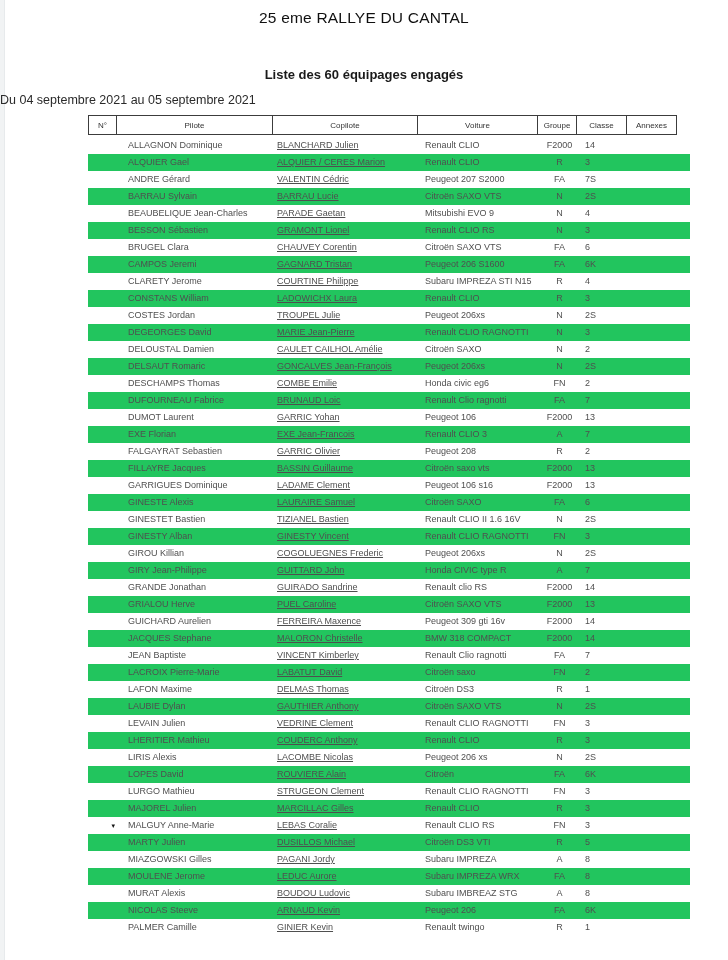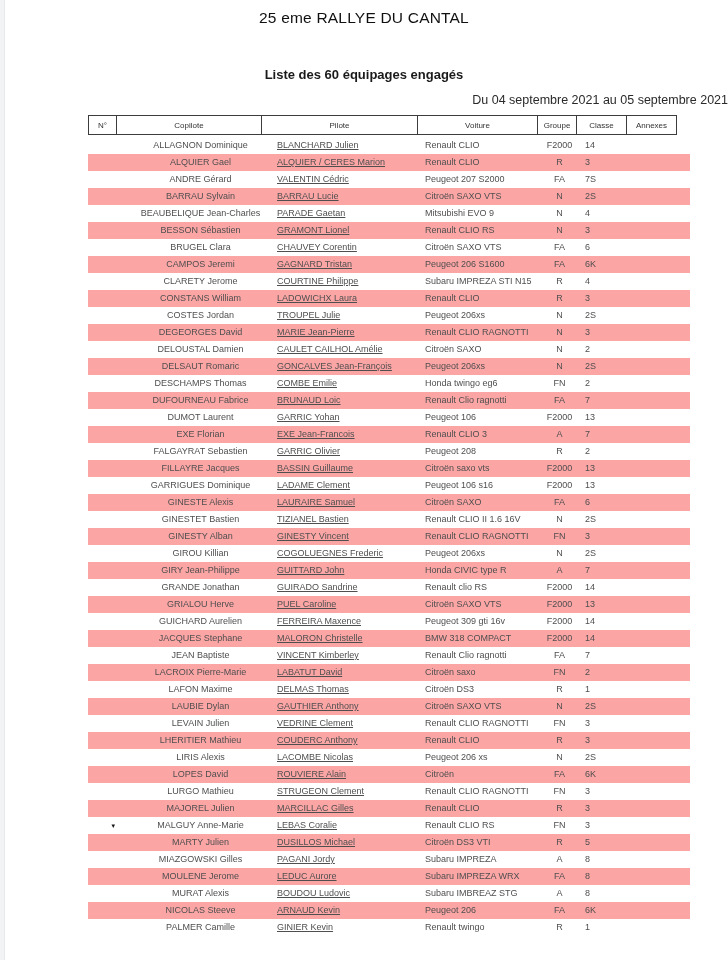--- a/index.html
+++ b/index.html
@@ -18,67 +18,67 @@
     position:absolute;top:9px;left:0;width:100%;
     text-align:center;font-size:15.5px;font-weight:normal;color:#101010;
     letter-spacing:.2px;
   }
   .doc-subtitle{
     position:absolute;top:67px;left:0;width:100%;
     text-align:center;font-size:13px;font-weight:bold;color:#1a1a1a;
   }
   .doc-daterange{
     position:absolute;top:93px;left:0;width:100%;
-    text-align:right;font-size:12.5px;color:#2a2a2a;
+    text-align:left;font-size:12.5px;color:#2a2a2a;
   }
   .entry-table{position:absolute;left:88px;top:115px;}
   .thead{display:flex;height:20px;}
   .th{
     box-sizing:border-box;
     border:1px solid #3c3c3c;
     border-left:none;
     display:flex;align-items:center;justify-content:center;
     font-size:8px;color:#333;background:#fff;
   }
   .th:first-child{border-left:1px solid #3c3c3c;}
   .tbody{position:absolute;left:0;top:22px;width:602px;}
   .tr{display:flex;height:17px;width:602px;align-items:center;}
-  .tr.alt{background:#fca5a5;}
+  .tr.alt{background:#22c55e;}
   .td{
     box-sizing:border-box;font-size:9px;color:#4f4f4f;
     white-space:nowrap;overflow:hidden;line-height:17px;
   }
   .col-num{width:29px;}
   .col-pilote{width:156px;}
   .col-copilote{width:145px;}
   .col-voiture{width:120px;}
   .col-groupe{width:39px;text-align:center;}
   .col-classe{width:50px;}
   .col-annexes{width:50px;}
   .td.col-num{text-align:right;font-size:7px;color:#111;padding-right:2px;}
-  .td.col-pilote{padding-left:11px;text-align:center;}
+  .td.col-pilote{padding-left:11px;}
   .td.col-copilote{padding-left:4px;text-decoration:underline;}
   .td.col-voiture{padding-left:7px;}
   .td.col-groupe{padding-left:4px;}
   .td.col-classe{padding-left:8px;}
 </style>
 </head>
 <body>
 
 <div class="page-edge-left"></div>
 
 <div class="doc-title">25 eme RALLYE DU CANTAL</div>
 <div class="doc-subtitle">Liste des 60 équipages engagés</div>
 <div class="doc-daterange">Du 04 septembre 2021 au 05 septembre 2021</div>
 
 <div class="entry-table">
   <div class="thead">
     <div class="th col-num">N°</div>
+    <div class="th col-pilote">Pilote</div>
     <div class="th col-copilote">Copilote</div>
-    <div class="th col-pilote">Pilote</div>
     <div class="th col-voiture">Voiture</div>
     <div class="th col-groupe">Groupe</div>
     <div class="th col-classe">Classe</div>
     <div class="th col-annexes">Annexes</div>
   </div>
   <div class="tbody">
       <div class="tr">
     <div class="td col-num"></div>
     <div class="td col-pilote">ALLAGNON Dominique</div>
     <div class="td col-copilote">BLANCHARD Julien</div>
@@ -201,21 +201,21 @@
     <div class="td col-copilote">GONCALVES Jean-François</div>
     <div class="td col-voiture">Peugeot 206xs</div>
     <div class="td col-groupe">N</div>
     <div class="td col-classe">2S</div>
     <div class="td col-annexes"></div>
   </div>
       <div class="tr">
     <div class="td col-num"></div>
     <div class="td col-pilote">DESCHAMPS Thomas</div>
     <div class="td col-copilote">COMBE Emilie</div>
-    <div class="td col-voiture">Honda twingo eg6</div>
+    <div class="td col-voiture">Honda civic eg6</div>
     <div class="td col-groupe">FN</div>
     <div class="td col-classe">2</div>
     <div class="td col-annexes"></div>
   </div>
       <div class="tr alt">
     <div class="td col-num"></div>
     <div class="td col-pilote">DUFOURNEAU Fabrice</div>
     <div class="td col-copilote">BRUNAUD Loic</div>
     <div class="td col-voiture">Renault Clio ragnotti</div>
     <div class="td col-groupe">FA</div>

